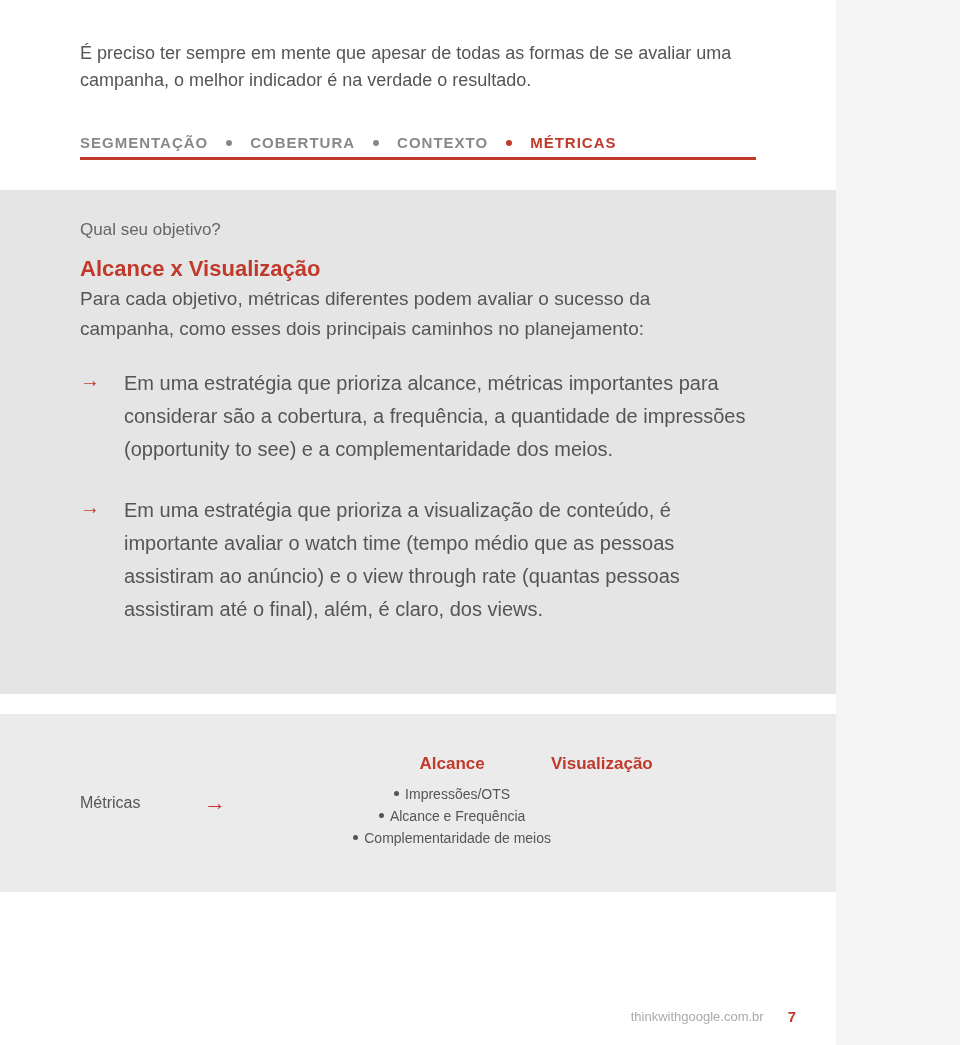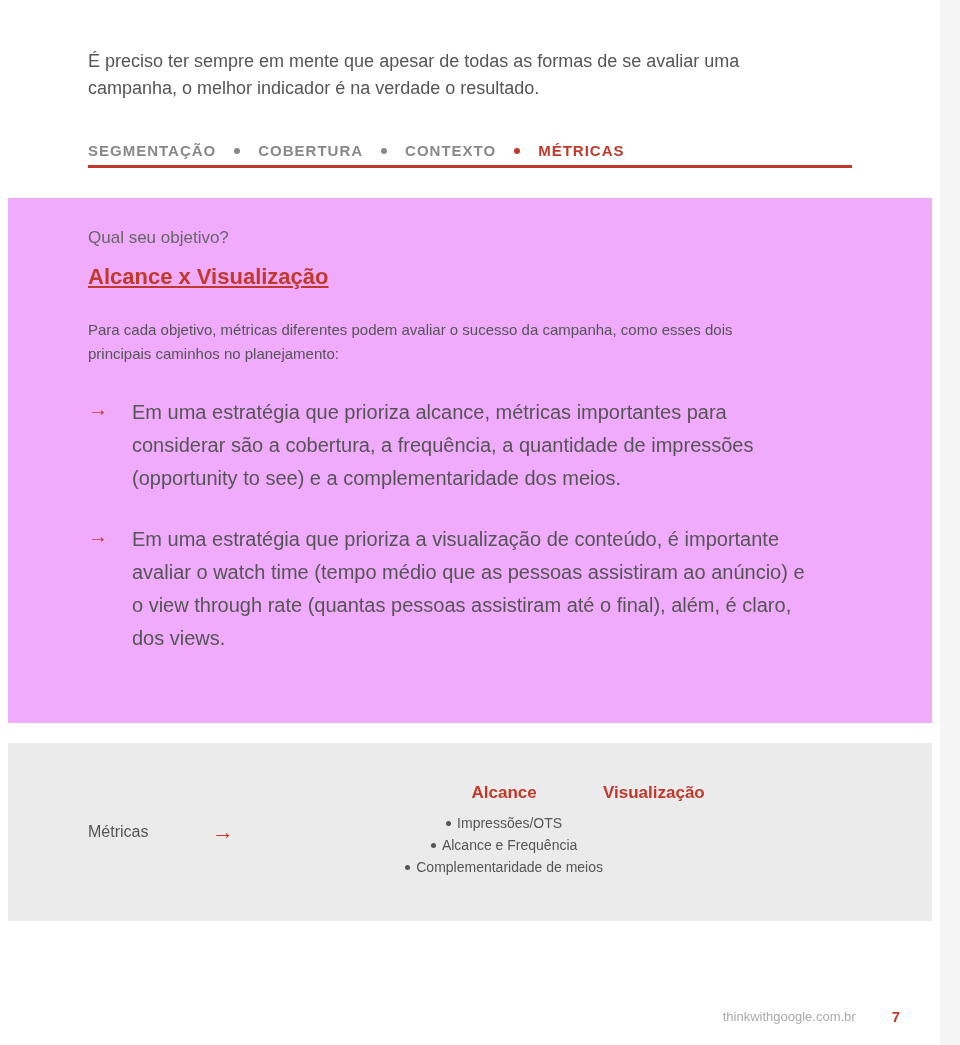--- a/index.html
+++ b/index.html
@@ -11,25 +11,25 @@
     body {
       width: 960px;
       min-height: 1045px;
       background: #f5f5f5;
       font-family: 'Arial', sans-serif;
       color: #444;
       position: relative;
     }
 
     .page {
-      width: 940px;
+      width: 836px;
       min-height: 1045px;
       background: #fff;
       position: relative;
-      padding: 8px;
+      padding: 0;
     }
 
     
     .top-section {
       background: #fff;
       padding: 40px 80px 30px 80px;
     }
 
     .intro-text {
       font-size: 18px;
@@ -80,43 +80,42 @@
 
     .nav-underline {
       height: 3px;
       background: #c0392b;
       margin-top: 6px;
       width: 100%;
     }
 
     
     .content-section {
-      background: #f0abfc;
+      background: #e5e5e5;
       padding: 30px 80px 40px 80px;
     }
 
     .section-question {
       font-size: 17px;
       color: #666;
       margin-bottom: 16px;
     }
 
     .section-title {
       font-size: 22px;
       font-weight: 600;
       color: #c0392b;
-      margin-bottom: 28px;
-      text-decoration: underline;
+      margin-bottom: 2px;
     }
 
     .section-intro {
-      font-size: 15px;
+      font-size: 19px;
       line-height: 1.6;
       color: #555;
-      margin-bottom: 30px;
+      margin-bottom: 22px;
       max-width: 660px;
     }
 
     
     .bullet-item {
       display: flex;
       align-items: flex-start;
       margin-bottom: 28px;
       max-width: 720px;
     }
@@ -205,21 +204,21 @@
       flex-shrink: 0;
     }
 
     
     .footer {
       position: absolute;
       bottom: 20px;
       right: 40px;
       display: flex;
       align-items: center;
-      gap: 36px;
+      gap: 24px;
       margin-left: 17px;
     }
 
     .footer-url {
       font-size: 13px;
       color: #aaa;
     }
 
     .footer-page {
       font-size: 15px;

